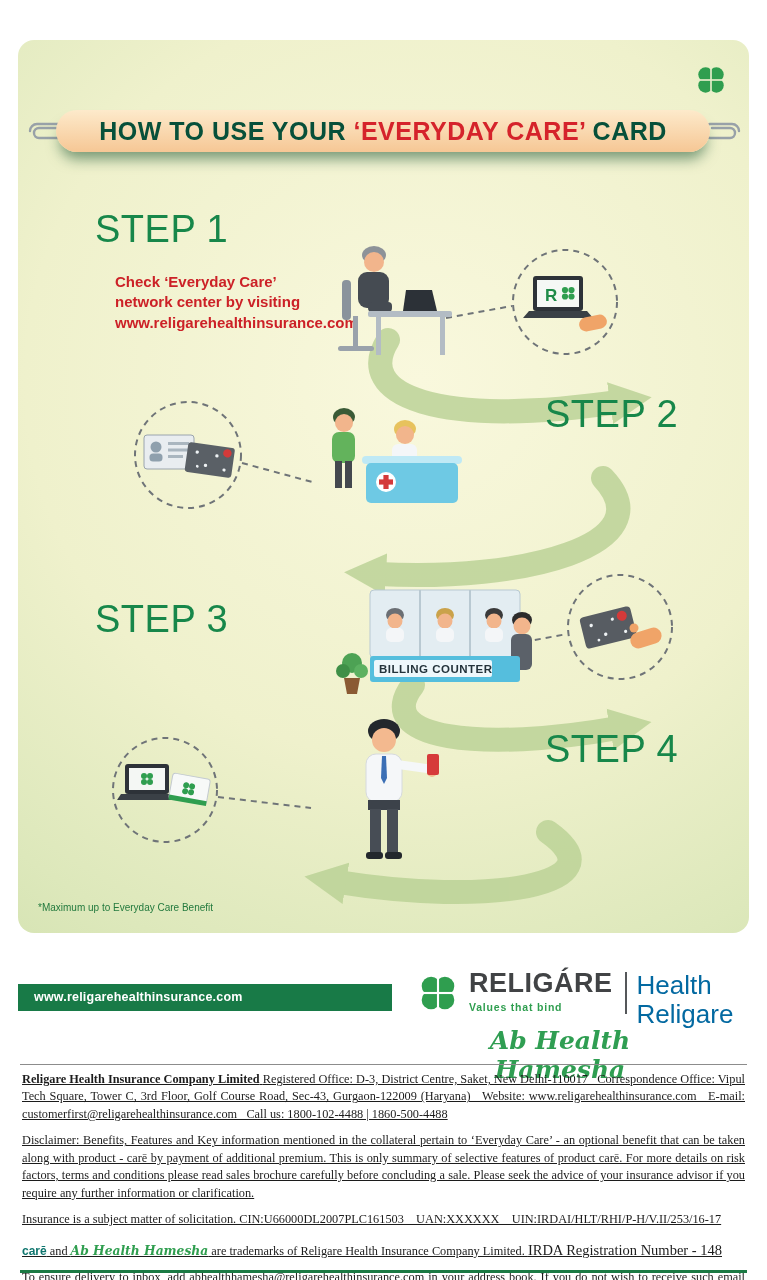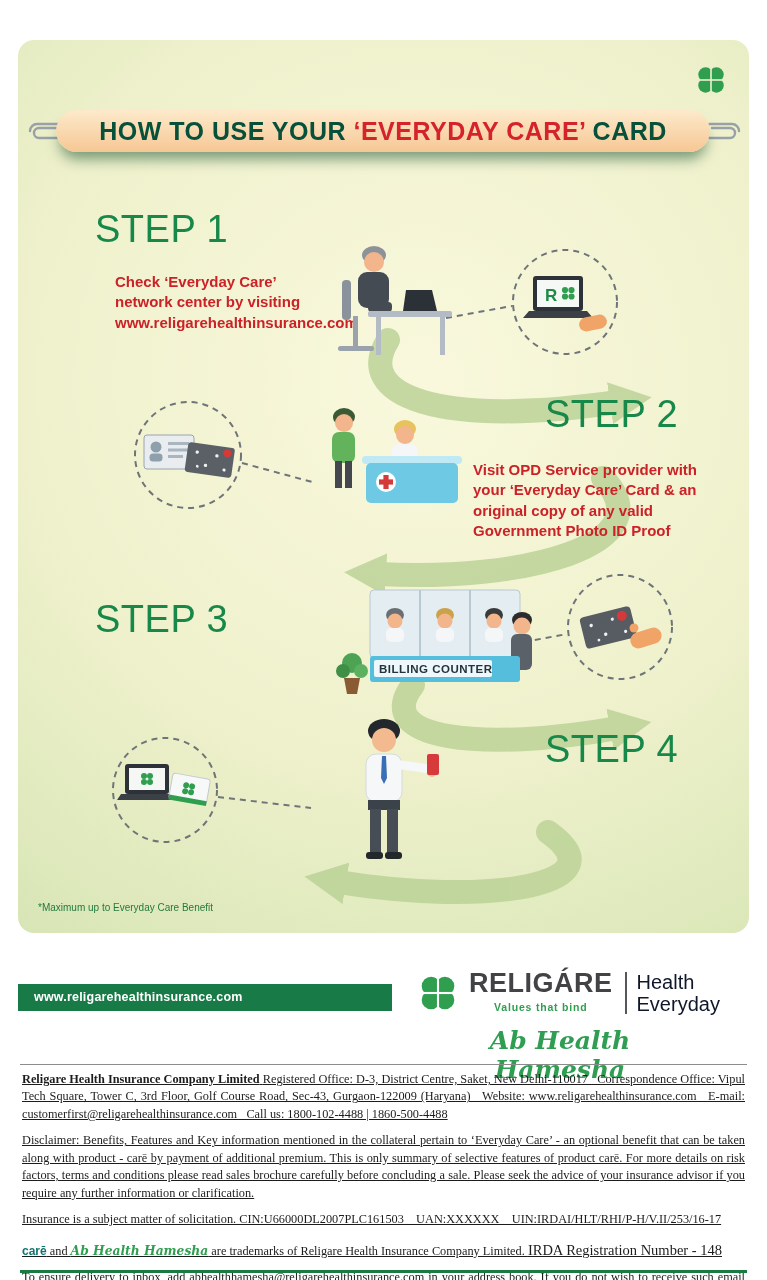--- a/index.html
+++ b/index.html
@@ -49,23 +49,23 @@
 
   .footnote { position:absolute; left:20px; top:862px; font-size:10px; font-weight:normal; color:#237a3e; }
 
   
   .website-bar { position:absolute; left:18px; top:984px; width:374px; height:27px; background:#187a47;
                  color:#ffffff; font-size:12.5px; font-weight:bold; line-height:27px; padding-left:16px;
                  letter-spacing:.2px; }
   .brand { position:absolute; left:415px; top:970px; display:flex; align-items:flex-start; }
   .brand-clover { width:46px; height:46px; margin-right:8px; }
   .brand-name { font-size:27px; font-weight:bold; color:#414345; letter-spacing:.5px; line-height:1; }
-  .brand-tag  { font-size:10.5px; font-weight:bold; color:#2f9e4f; letter-spacing:.8px; margin-top:4px;text-align:center; }
+  .brand-tag  { font-size:10.5px; font-weight:bold; color:#2f9e4f; letter-spacing:.8px; margin-top:4px; }
   .brand-divider { width:2px; height:42px; background:#55575a; margin:2px 10px 0 12px; }
-  .division { font-size:20px; color:#0f172a; line-height:1.1; padding-top:1px; }
+  .division { font-size:26px; color:#0369a1; line-height:1.1; padding-top:1px; }
   .slogan { position:absolute; left:430px; top:1026px; width:260px; text-align:center;
             font-family:"DejaVu Serif", serif; font-style:italic; font-weight:bold;
             font-size:25px; color:#2f9e52; }
 
   .rule { position:absolute; left:20px; top:1064px; width:727px; border-top:1px solid #8c8c8c; }
 
   
   .footer { position:absolute; left:22px; top:1071px; width:723px;
             font-family:"Liberation Serif", serif; font-size:12.3px; line-height:1.42;
             color:#1c1c1c; text-align:justify; }
@@ -135,24 +135,20 @@
     </div>
 
     <div class="step-label sl1">STEP 1</div>
     <div class="step-label sl2">STEP 2</div>
     <div class="step-label sl3">STEP 3</div>
     <div class="step-label sl4">STEP 4</div>
 
     <div class="step-text st1">Check ‘Everyday Care’
 network center by visiting
 www.religarehealthinsurance.com</div>
-    <div class="step-text st2">Visit OPD Service provider with
-your ‘Everyday Care’ Card &amp; an
-original copy of any valid
-Government Photo ID Proof</div>
 
     <div class="illus illus-1">
       <svg width="150" height="135" viewBox="0 0 150 135">
         <rect x="28" y="108" width="36" height="5" rx="2.5" fill="#9aa2ab"></rect>
         <rect x="43" y="78" width="5" height="32" fill="#9aa2ab"></rect>
         <rect x="32" y="42" width="9" height="40" rx="4" fill="#8a939c"></rect>
         <ellipse cx="64" cy="17" rx="12" ry="9" fill="#8d9298"></ellipse>
         <circle cx="64" cy="24" r="10" fill="#f2b58c"></circle>
         <rect x="48" y="34" width="31" height="36" rx="9" fill="#454b52"></rect>
         <rect x="58" y="64" width="24" height="10" rx="4" fill="#454b52"></rect>
@@ -319,21 +315,21 @@
         <rect x="2.6" y="11.45" width="18.8" height="1.1" fill="#ffffff"></rect>
       </svg>
     </div>
     <div class="brand-text">
       <div class="brand-name">RELIGÁRE</div>
       <div class="brand-tag">Values that bind</div>
     </div>
     <div class="brand-divider"></div>
     <div class="division">
       <div>Health</div>
-      <div>Everyday</div>
+      <div>Religare</div>
     </div>
   </div>
 
   <div class="slogan">Ab Health Hamesha</div>
 
   <div class="rule"></div>
 
   <div class="footer">
     <p><b>Religare Health Insurance Company Limited</b> <span>Registered Office: D-3, District Centre, Saket, New Delhi-110017 &nbsp;&nbsp;Correspondence Office: Vipul Tech Square, Tower C, 3rd Floor, Golf Course Road, Sec-43, Gurgaon-122009 (Haryana) &nbsp;&nbsp;Website: www.religarehealthinsurance.com &nbsp;&nbsp;E-mail: customerfirst@religarehealthinsurance.com &nbsp;&nbsp;Call us: 1800-102-4488 | 1860-500-4488</span></p>
     <p>Disclaimer: Benefits, Features and Key information mentioned in the collateral pertain to ‘Everyday Care’ - an optional benefit that can be taken along with product - carē by payment of additional premium. This is only summary of selective features of product carē. For more details on risk factors, terms and conditions please read sales brochure carefully before concluding a sale. Please seek the advice of your insurance advisor if you require any further information or clarification.</p>

